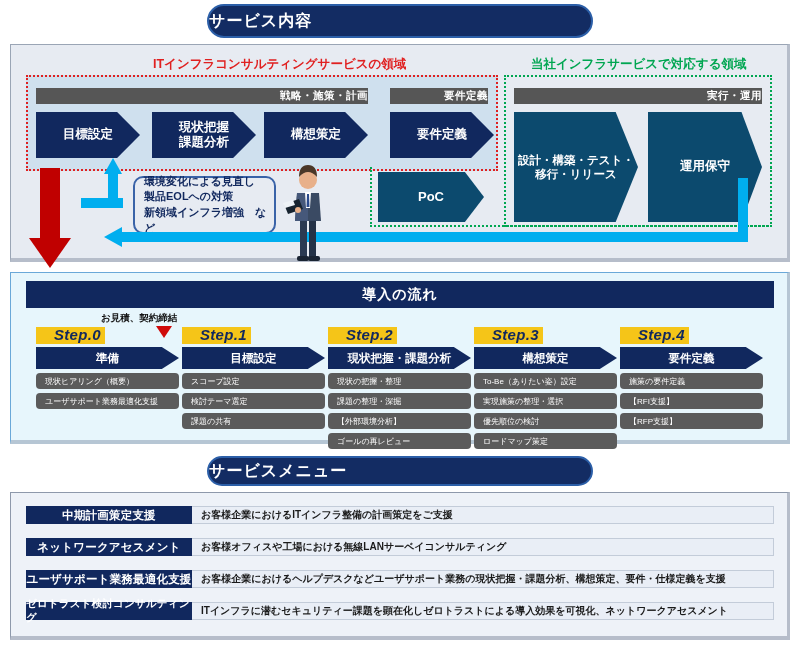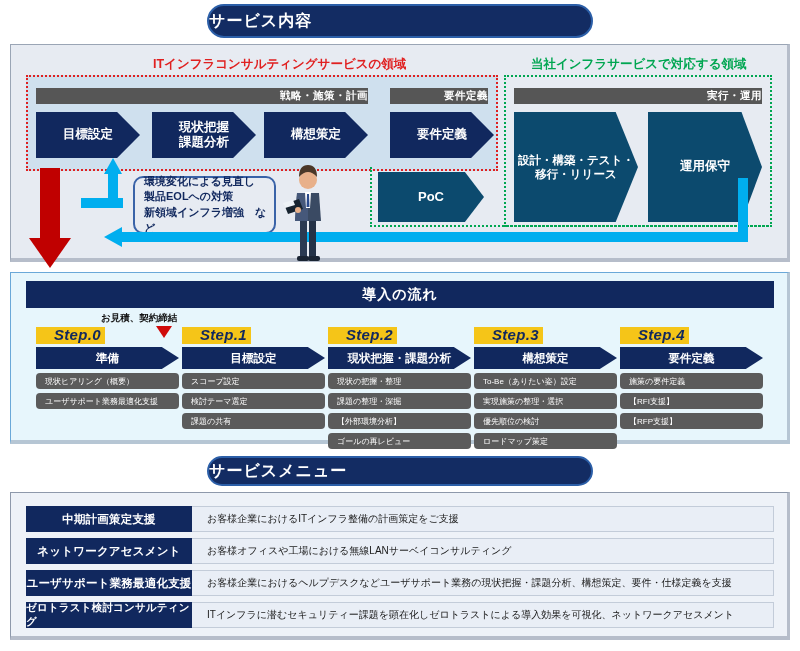--- a/index.html
+++ b/index.html
@@ -148,33 +148,33 @@
     font-size:11.5px;font-weight:bold;
   }
   .pill{
     margin-top:4px;height:16px;background:#5b5b5b;color:#fff;border-radius:4px;
     font-size:8px;display:flex;align-items:center;padding-left:9px;
     box-sizing:border-box;white-space:nowrap;overflow:hidden;
   }
 
   
   .menu-row{
-    position:absolute;left:26px;width:748px;height:26px;
+    position:absolute;left:26px;width:748px;height:18px;
     display:flex;align-items:stretch;
   }
   .menu-key{
     width:166px;background:#11285e;color:#fff;
     font-size:11.5px;font-weight:bold;
     display:flex;align-items:center;justify-content:center;
     box-sizing:border-box;letter-spacing:.2px;
   }
   .menu-val{
     flex:1;background:#e9eef6;color:#1a1a1a;font-size:10px;
-    display:flex;align-items:center;padding-left:15px;
-    border:1px solid #c3ccd9;border-left:none;box-sizing:border-box;
+    display:flex;align-items:center;padding-left:9px;
+    border:1px solid #c3ccd9;border-left:none;box-sizing:border-box;font-weight:bold;
   }
 </style>
 </head>
 <body>
 
 <div class="page">
 
   <div class="banner" style="left:207px;top:4px;width:386px;height:34px;">
     <span>サービス内容</span>
   </div>

